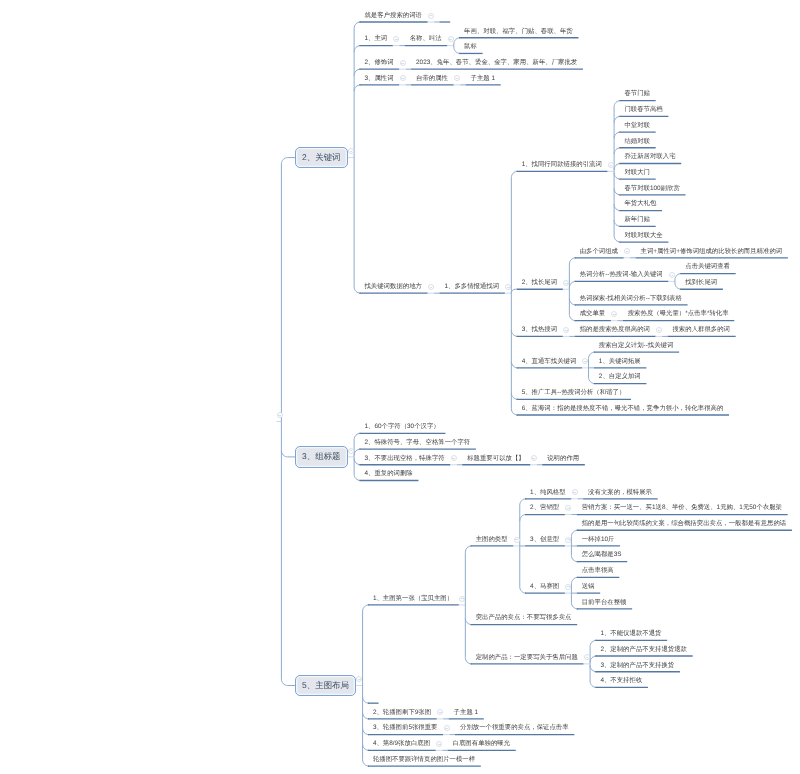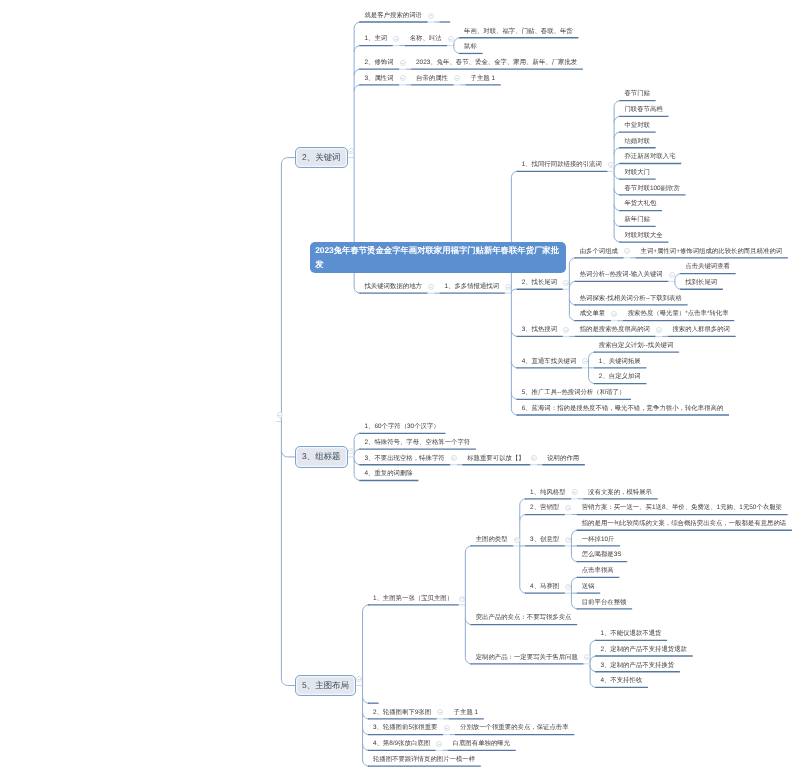--- a/index.html
+++ b/index.html
@@ -404,14 +404,13 @@
       <i></i>
     </div>
     <div class="node nd-leaf" style="left: 372.88px; top: 724.41px;">3、轮播图前5张很重要</div>
     <div class="node nd-leaf" style="left: 460.01px; top: 724.41px;">分别放一个很重要的卖点，保证点击率</div>
     <div class="toggle" style="left: 436.07px; top: 740.93px;">
       <i></i>
     </div>
     <div class="node nd-leaf" style="left: 372.88px; top: 740.13px;">4、第8/9张放白底图</div>
     <div class="node nd-leaf" style="left: 452.57px; top: 740.13px;">白底图有单独的曝光</div>
     <div class="node nd-leaf" style="left: 372.88px; top: 755.85px;">轮播图不要跟详情页的图片一模一样</div>
-    <div class="node nd-highlight" style="width: 256px; left: 310px; top: 242px;">2023兔年春节烫金金字年画对联家用福字门贴新年春联年货厂家批发</div>
   </div>
 
 </body></html>

